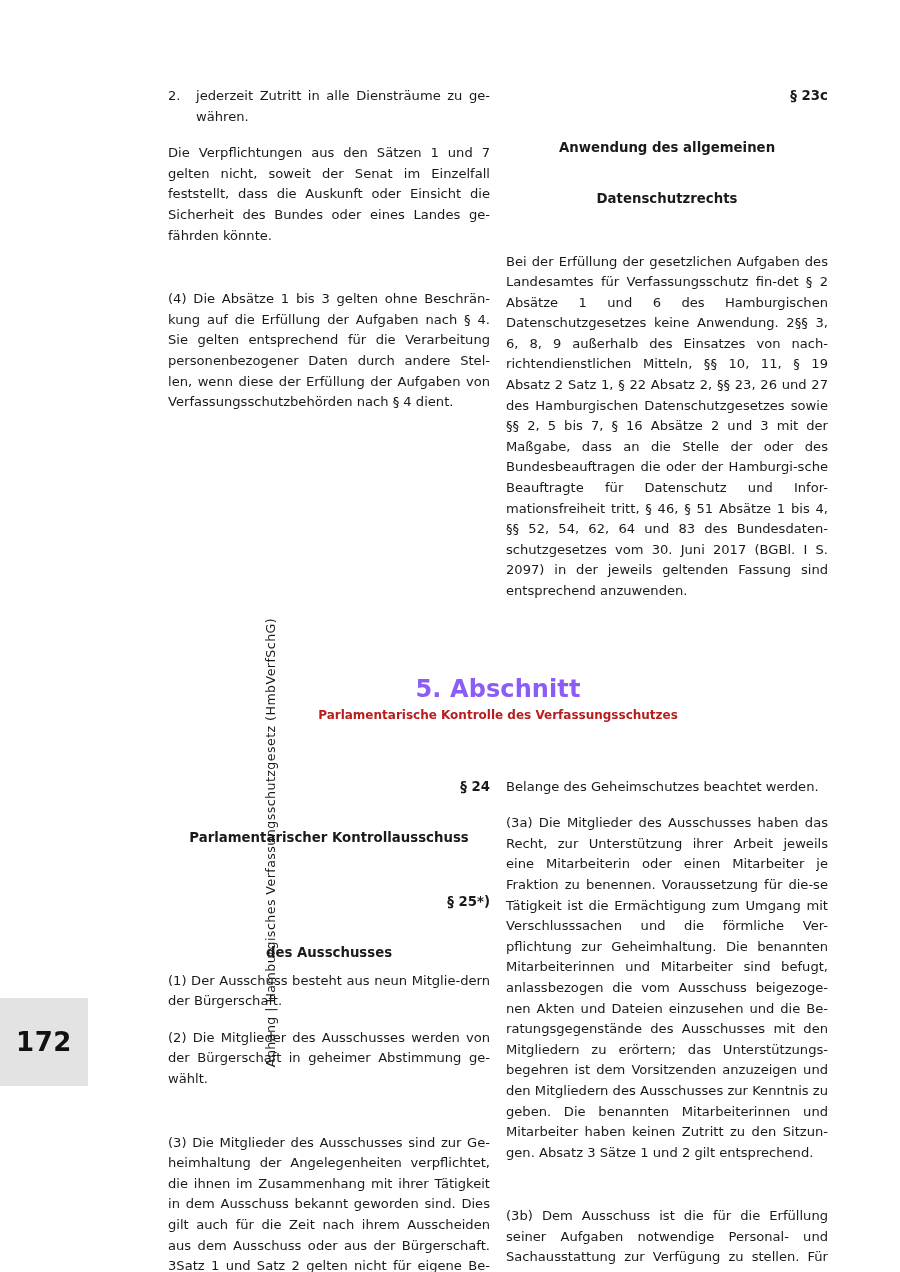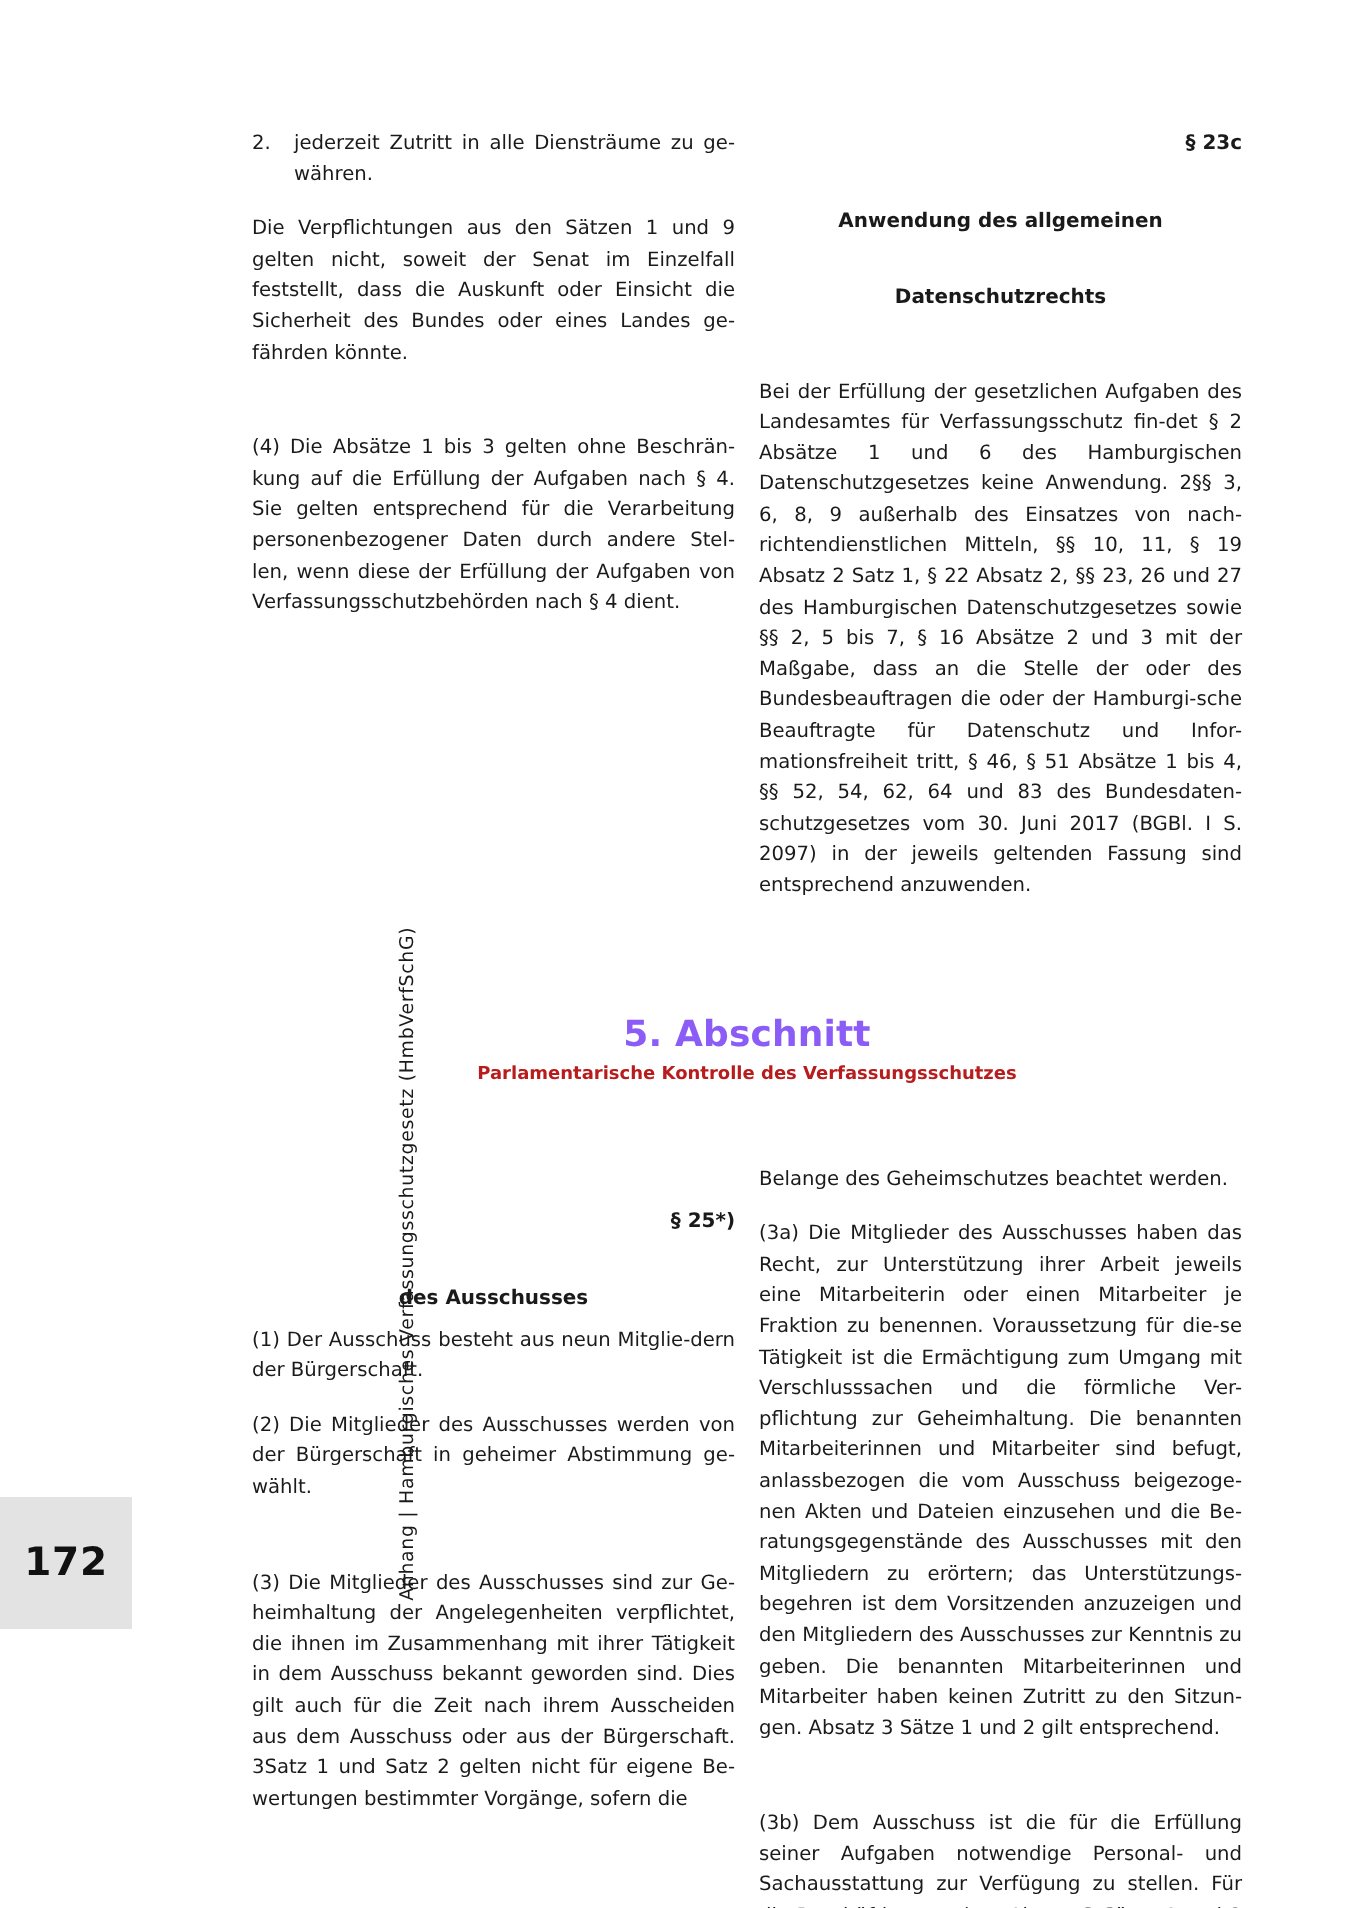--- a/index.html
+++ b/index.html
@@ -171,21 +171,21 @@
 
     <div class="col-wrap">
 
       <div class="col">
 
         <div class="list-item">
           <span class="marker">2.</span>
           <span class="list-text">jederzeit Zutritt in alle Diensträume zu ge-währen.</span>
         </div>
 
-        <p class="para">Die Verpflichtungen aus den Sätzen 1 und 9 gelten nicht, soweit der Senat im Einzelfall feststellt, dass die Auskunft oder Einsicht die Sicherheit des Bundes oder eines Landes ge-fährden könnte.</p>
+        <p class="para">Die Verpflichtungen aus den Sätzen 1 und 7 gelten nicht, soweit der Senat im Einzelfall feststellt, dass die Auskunft oder Einsicht die Sicherheit des Bundes oder eines Landes ge-fährden könnte.</p>
 
         <p class="para">(4) Die Absätze 1 bis 3 gelten ohne Beschrän-kung auf die Erfüllung der Aufgaben nach § 4. Sie gelten entsprechend für die Verarbeitung personenbezogener Daten durch andere Stel-len, wenn diese der Erfüllung der Aufgaben von Verfassungsschutzbehörden nach § 4 dient.</p>
       </div>
 
       <div class="col">
 
         <div class="sec-heading">
           <span class="sec-num">§ 23c</span>
           <span class="sec-title">Anwendung des allgemeinen</span>
           <span class="sec-title">Datenschutzrechts</span>
@@ -201,20 +201,24 @@
       <span class="abschnitt-main">5. Abschnitt</span>
       <span class="abschnitt-sub">Parlamentarische Kontrolle des Verfassungsschutzes</span>
     </div>
 
     <div class="block-gap-md"></div>
 
     <div class="col-wrap">
 
       <div class="col">
 
+        <div class="sec-heading">
+          <span class="sec-num">§ 24</span>
+          <span class="sec-title">Parlamentarischer Kontrollausschuss</span>
+        </div>
 
 
         <div class="spacer-28"></div>
 
         <div class="sec-heading tight-after">
           <span class="sec-num">§ 25*)</span>
           <span class="sec-title">des Ausschusses</span>
         </div>
 
         <p class="para">(1) Der Ausschuss besteht aus neun Mitglie-dern der Bürgerschaft.</p>

